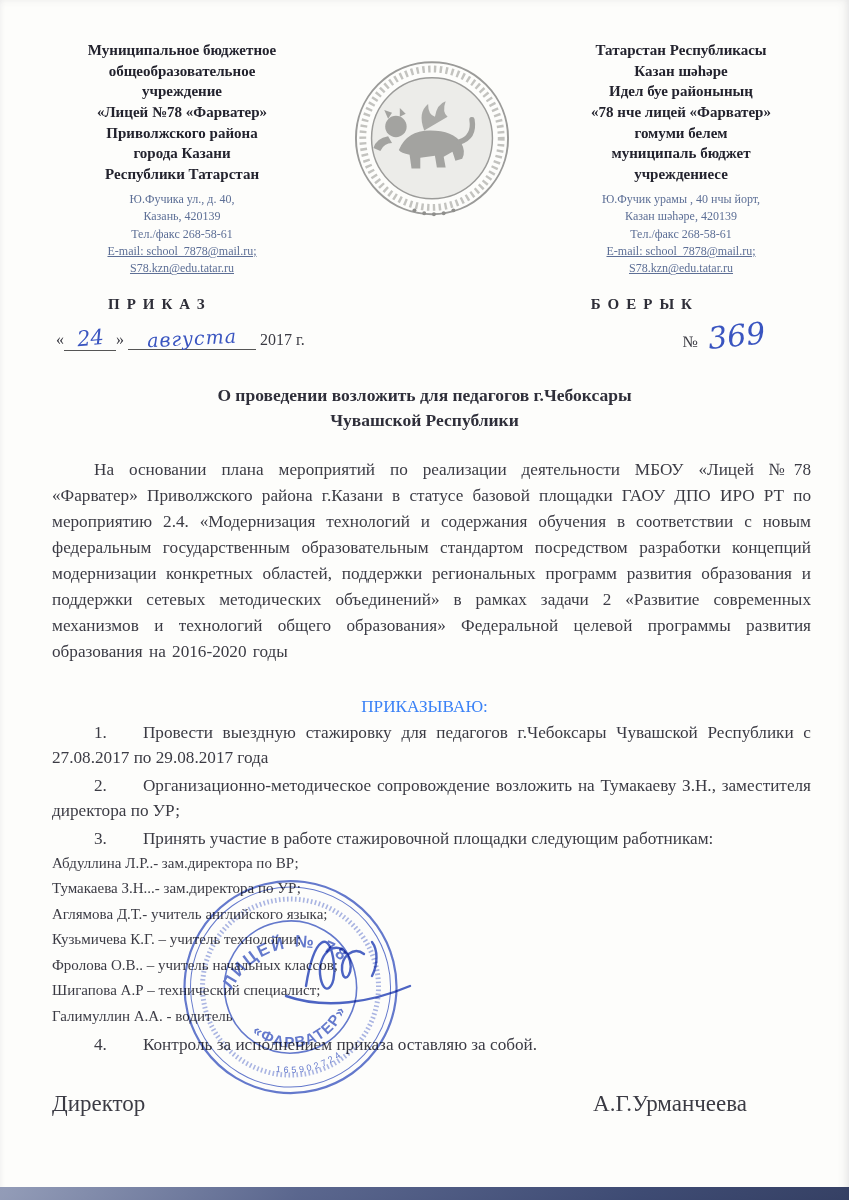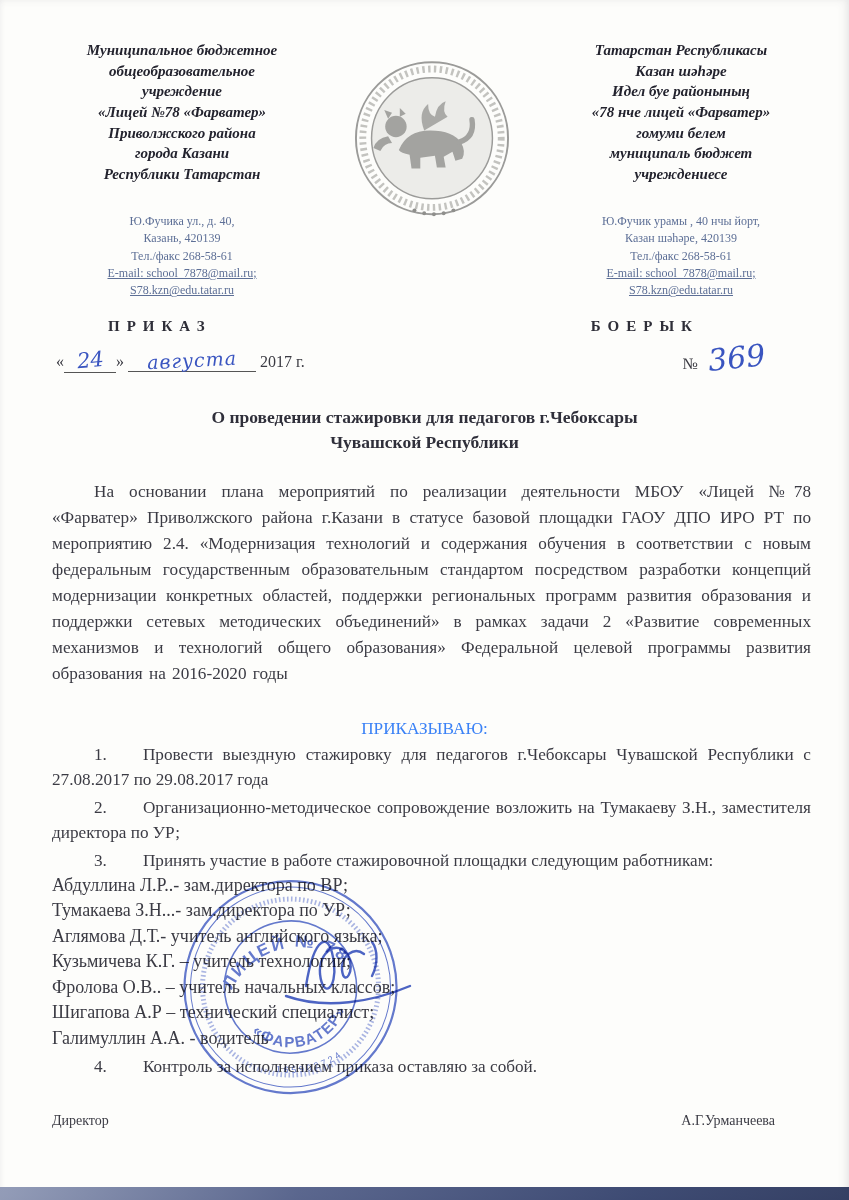--- a/index.html
+++ b/index.html
@@ -8,22 +8,22 @@
     background:#fdfdfb;
     font-family:"Liberation Serif", serif;
     color:#3a3a42;
     overflow:hidden;
     box-shadow: inset -4px 0 8px rgba(60,60,80,.08), inset 0 -3px 6px rgba(40,40,70,.06);
   }
   
   .header { display:flex; justify-content:space-between; align-items:flex-start; padding:40px 34px 0 48px; }
   .org-block { width:268px; text-align:center; }
   .org-name { font-weight:bold; font-size:15px; line-height:1.38; color:#23232e; }
-  .org-name div { white-space:nowrap;font-style:italic; }
-  .contact { margin-top:28px; font-size:12px; line-height:1.45; color:#5d6f96; }
+  .org-name div { white-space:nowrap; }
+  .contact { margin-top:6px; font-size:12px; line-height:1.45; color:#5d6f96; }
   .contact .u { text-decoration:underline; }
   .emblem-wrap { width:160px; display:flex; justify-content:center; padding-top:8px; }
   
   .labels-row { display:flex; justify-content:space-between; padding:18px 150px 0 108px; }
   .order-label { font-weight:bold; font-size:15px; letter-spacing:7px; color:#2e2e38;text-align:center; }
   .date-row { display:flex; justify-content:space-between; align-items:flex-end; padding:0 56px 0 56px; margin-top:-2px; height:40px; }
   .hand { font-family:"DejaVu Serif", serif; font-style:italic; color:#3a55c0; }
   .day-slot { display:inline-block; width:52px; border-bottom:1.4px solid #555; text-align:center; }
   .day-slot .hand { font-size:21px; display:inline-block; transform:rotate(-5deg); }
   .month-slot { display:inline-block; width:128px; border-bottom:1.4px solid #555; text-align:center; }
@@ -31,23 +31,23 @@
   .printed { font-size:16px; color:#3a3a42; }
   .num-group { display:flex; align-items:flex-end; gap:10px; padding-right:28px; }
   .num-hand { font-size:30px; display:inline-block; transform:rotate(-6deg); line-height:1; }
   
   .doc-title { text-align:center; font-weight:bold; font-size:17.5px; color:#2f2f3a; margin-top:34px; }
   .doc-title .t2 { margin-top:4px; }
   .body-par { padding:0 38px 0 52px; margin-top:26px; font-size:17.2px; line-height:26px; text-align:justify; text-indent:42px; color:#3b3b44; word-spacing:2px; }
   .resolution { text-align:center; font-size:17.2px; margin-top:32px; color:#3b82f6; }
   .item { padding:0 38px 0 52px; font-size:17.2px; line-height:25px; text-align:justify; text-indent:42px; color:#3b3b44; margin-top:3px; }
   .tab { display:inline-block; width:36px; }
-  .staff-list { padding:0 38px 0 52px; font-size:18px; line-height:25.5px; color:#3b3b44; }
-  
-  .sig-row { display:flex; justify-content:space-between; padding:0 74px 0 52px; margin-top:34px; font-size:14px; color:#3b3b44; }
+  .staff-list { padding:0 38px 0 52px; font-size:15px; line-height:25.5px; color:#3b3b44; }
+  
+  .sig-row { display:flex; justify-content:space-between; padding:0 102px 0 52px; margin-top:34px; font-size:23px; color:#3b3b44; }
   
   .stamp-wrap { position:absolute; left:176px; top:872px; mix-blend-mode:multiply; opacity:.85; transform:rotate(-14deg); }
   .sig-ink { position:absolute; left:268px; top:898px; mix-blend-mode:multiply; }
   .scan-bottom { position:absolute; left:0; right:0; bottom:0; height:13px;
     background:linear-gradient(to right,#8a94b2 0%, #4d5a85 35%, #2e3c68 75%, #253158 100%); opacity:.92; }
 </style>
 </head>
 <body>
 
 <div class="page">
@@ -128,21 +128,21 @@
       <span class="month-slot"><span class="hand">августа</span></span>
       <span class="printed">2017 г.</span>
     </div>
     <div class="num-group">
       <span class="printed">№</span>
       <span class="hand num-hand">369</span>
     </div>
   </div>
 
   <div class="doc-title">
-    <div>О проведении стажировки для педагогов г.Чебоксары</div>
+    <div>О проведении возложить для педагогов г.Чебоксары</div>
     <div class="t2">Чувашской Республики</div>
   </div>
 
   <div class="body-par">На основании плана мероприятий по реализации деятельности МБОУ «Лицей  №78 «Фарватер» Приволжского района г.Казани в статусе базовой площадки ГАОУ ДПО ИРО РТ по мероприятию 2.4. «Модернизация технологий и содержания обучения в соответствии с новым федеральным государственным образовательным стандартом посредством разработки концепций модернизации конкретных областей, поддержки региональных программ развития образования и поддержки сетевых методических объединений» в рамках задачи 2 «Развитие современных механизмов и технологий общего образования» Федеральной целевой программы развития образования на 2016-2020 годы</div>
 
   <div class="resolution">ПРИКАЗЫВАЮ:</div>
 
   <div class="item">
     <span>1.</span><span class="tab"></span><span>Провести выездную стажировку для педагогов г.Чебоксары Чувашской Республики с 27.08.2017 по 29.08.2017 года</span>
   </div>

